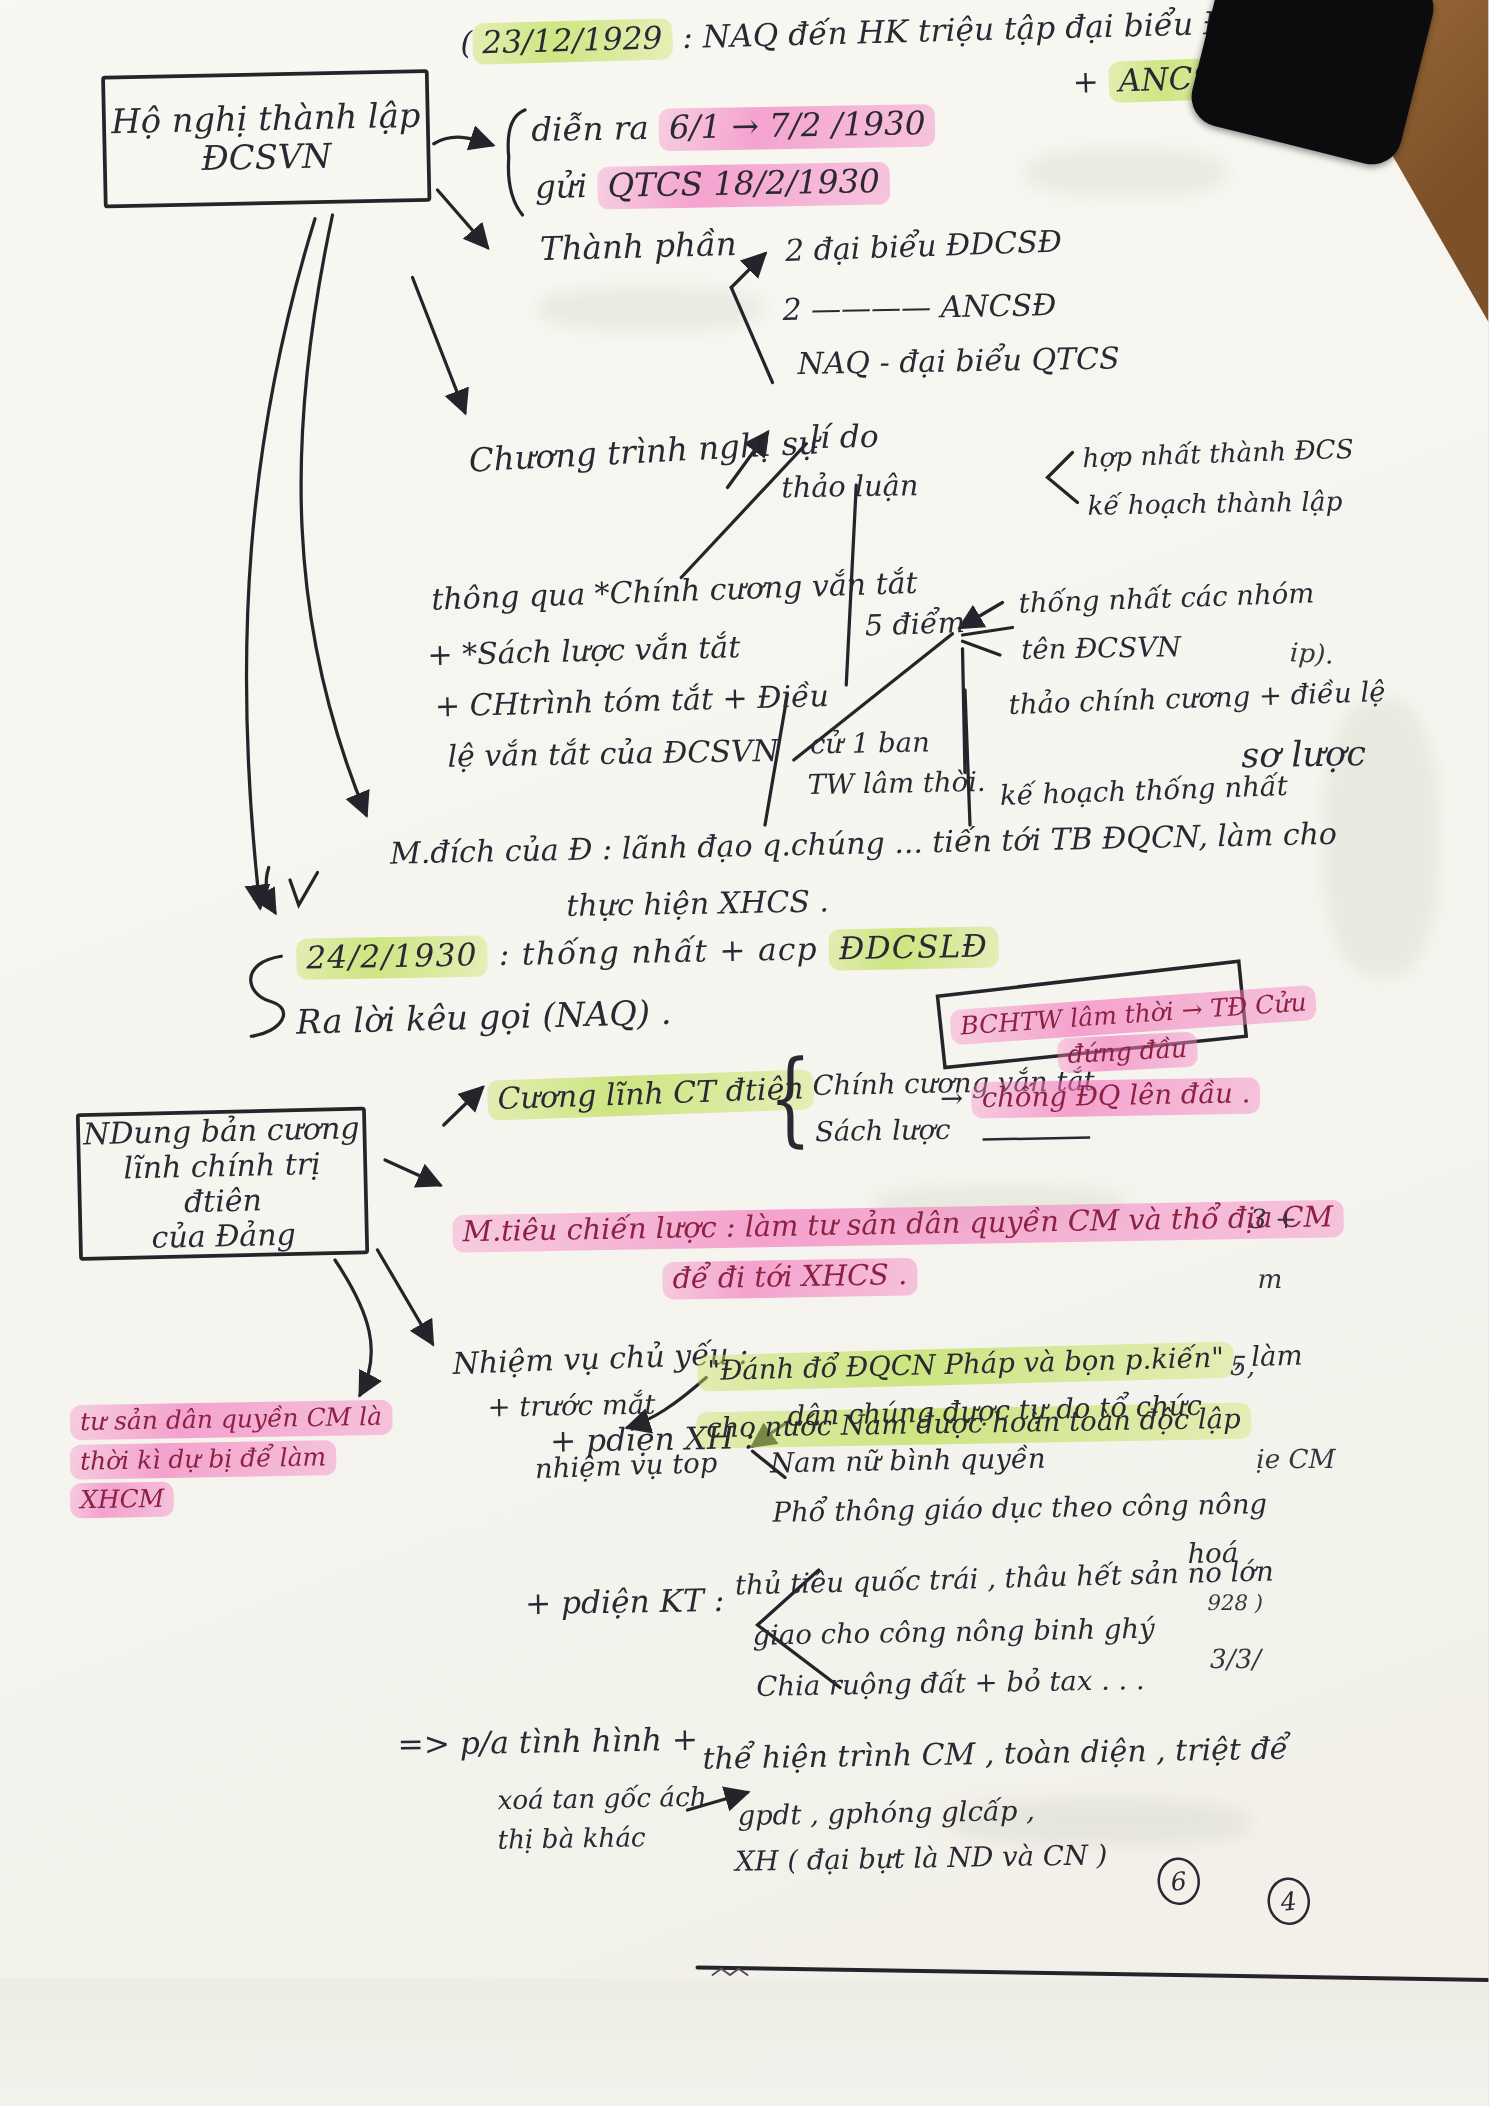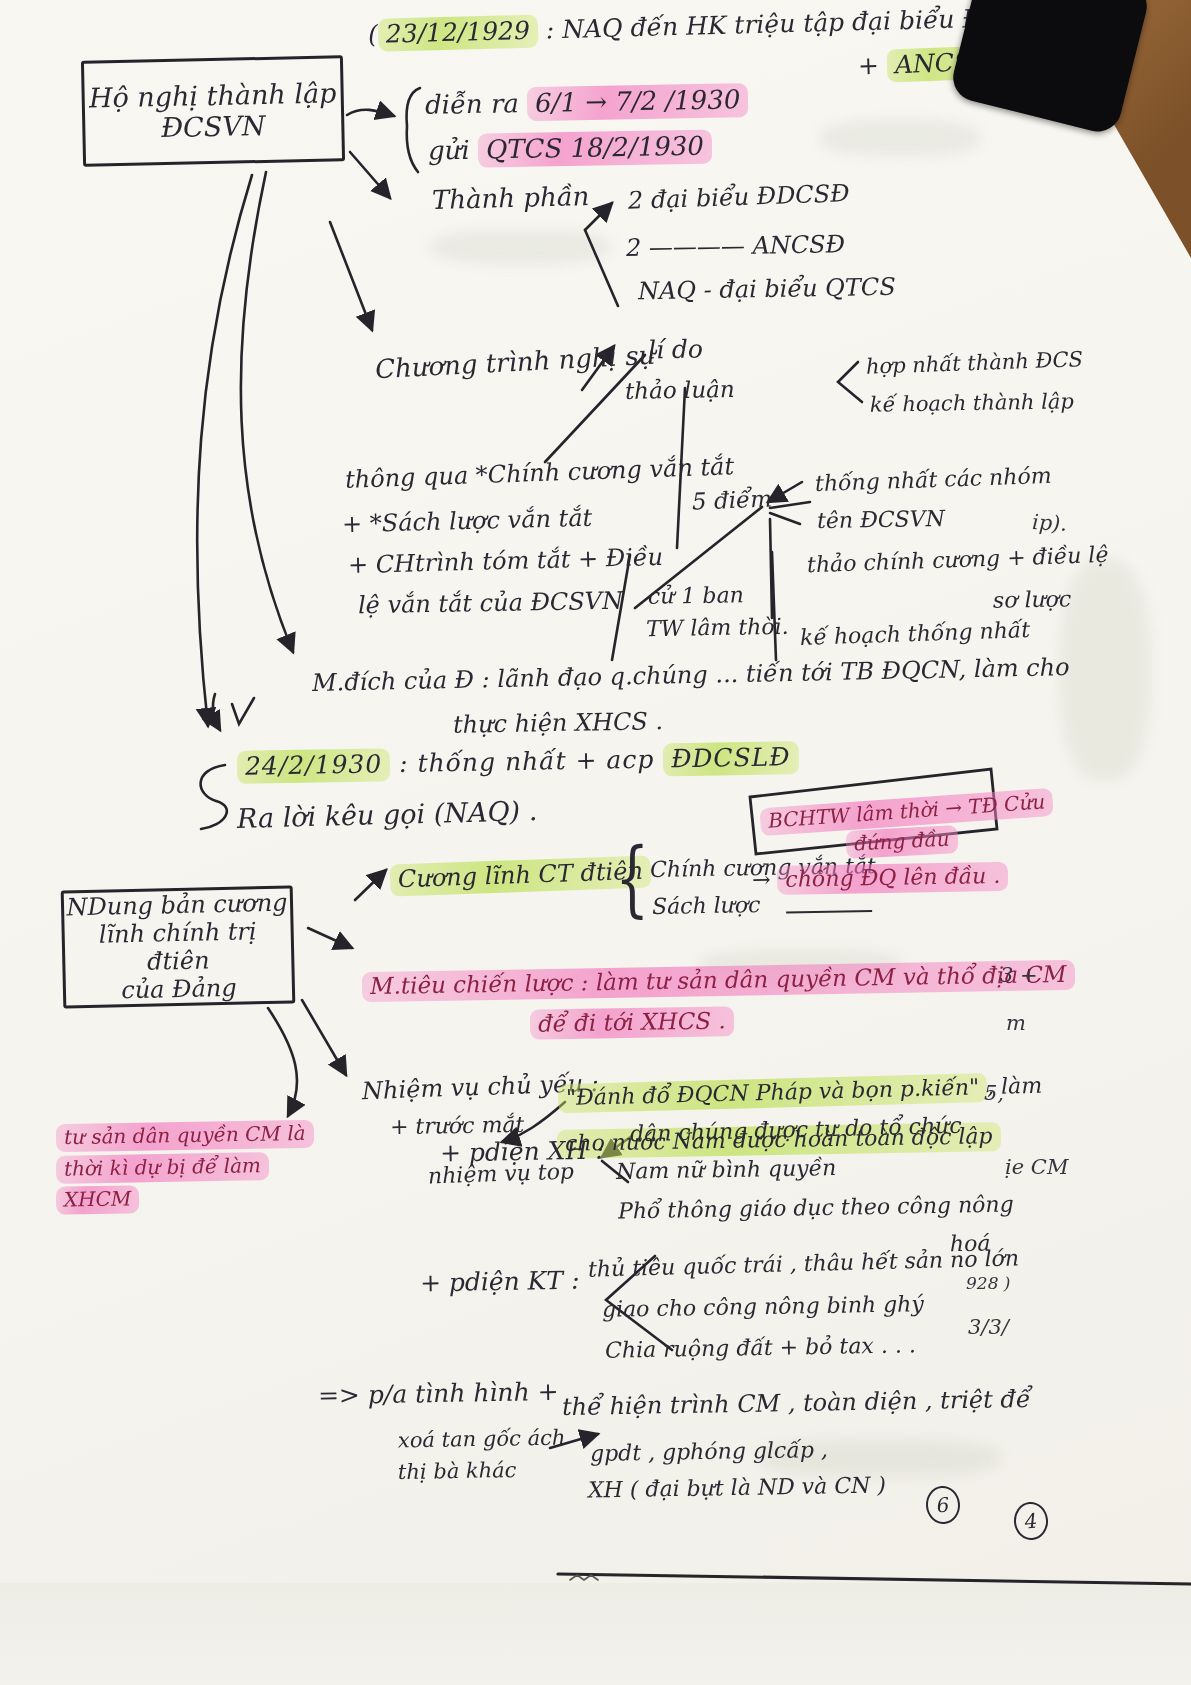--- a/index.html
+++ b/index.html
@@ -126,21 +126,21 @@
   <div class="hw" style="left:345px;top:460px;font-size:24px;transform:rotate(-2deg)">thông qua *Chính cương vắn tắt</div>
   <div class="hw" style="left:342px;top:508px;font-size:24px;transform:rotate(-1.5deg)">+ *Sách lược vắn tắt</div>
   <div class="hw" style="left:348px;top:548px;font-size:24px;transform:rotate(-1.5deg)">+ CHtrình tóm tắt + Điều</div>
   <div class="hw" style="left:358px;top:590px;font-size:24px;transform:rotate(-1deg)">lệ vắn tắt của ĐCSVN</div>
   <div class="hw" style="left:648px;top:584px;font-size:22px;transform:rotate(-1deg)">cử 1 ban</div>
   <div class="hw" style="left:646px;top:616px;font-size:22px;transform:rotate(-1deg)">TW lâm thời.</div>
   <div class="hw" style="left:692px;top:488px;font-size:23px;transform:rotate(-2deg)">5 điểm</div>
   <div class="hw" style="left:815px;top:468px;font-size:22px;transform:rotate(-2deg)">thống nhất các nhóm</div>
   <div class="hw" style="left:817px;top:508px;font-size:22px;transform:rotate(-1deg)">tên ĐCSVN</div>
   <div class="hw" style="left:807px;top:548px;font-size:22px;transform:rotate(-2deg)">thảo chính cương + điều lệ</div>
-  <div class="hw" style="left:993px;top:588px;font-size:22px;transform:rotate(-1deg)">sơ lược</div>
+  <div class="hw" style="left:993px;top:588px;font-size:28px;transform:rotate(-1deg)">sơ lược</div>
   <div class="hw" style="left:800px;top:622px;font-size:22px;transform:rotate(-2deg)">kế hoạch thống nhất</div>
 
   <div class="hw" style="left:312px;top:662px;font-size:24px;transform:rotate(-1.2deg)">M.đích của Đ : lãnh đạo q.chúng ... tiến tới TB ĐQCN, làm cho</div>
   <div class="hw" style="left:453px;top:710px;font-size:24px;transform:rotate(-1deg)">thực hiện XHCS .</div>
 
   <div class="hw" style="left:237px;top:748px;font-size:25px;letter-spacing:1px;transform:rotate(-1deg)">
     <span class="hl-g">24/2/1930</span><span> :  thống nhất  +  acp  </span><span class="hl-g">ĐDCSLĐ</span>
   </div>
   <div class="hw" style="left:237px;top:800px;font-size:27px;transform:rotate(-1.5deg)">Ra lời kêu gọi (NAQ) .</div>
 

